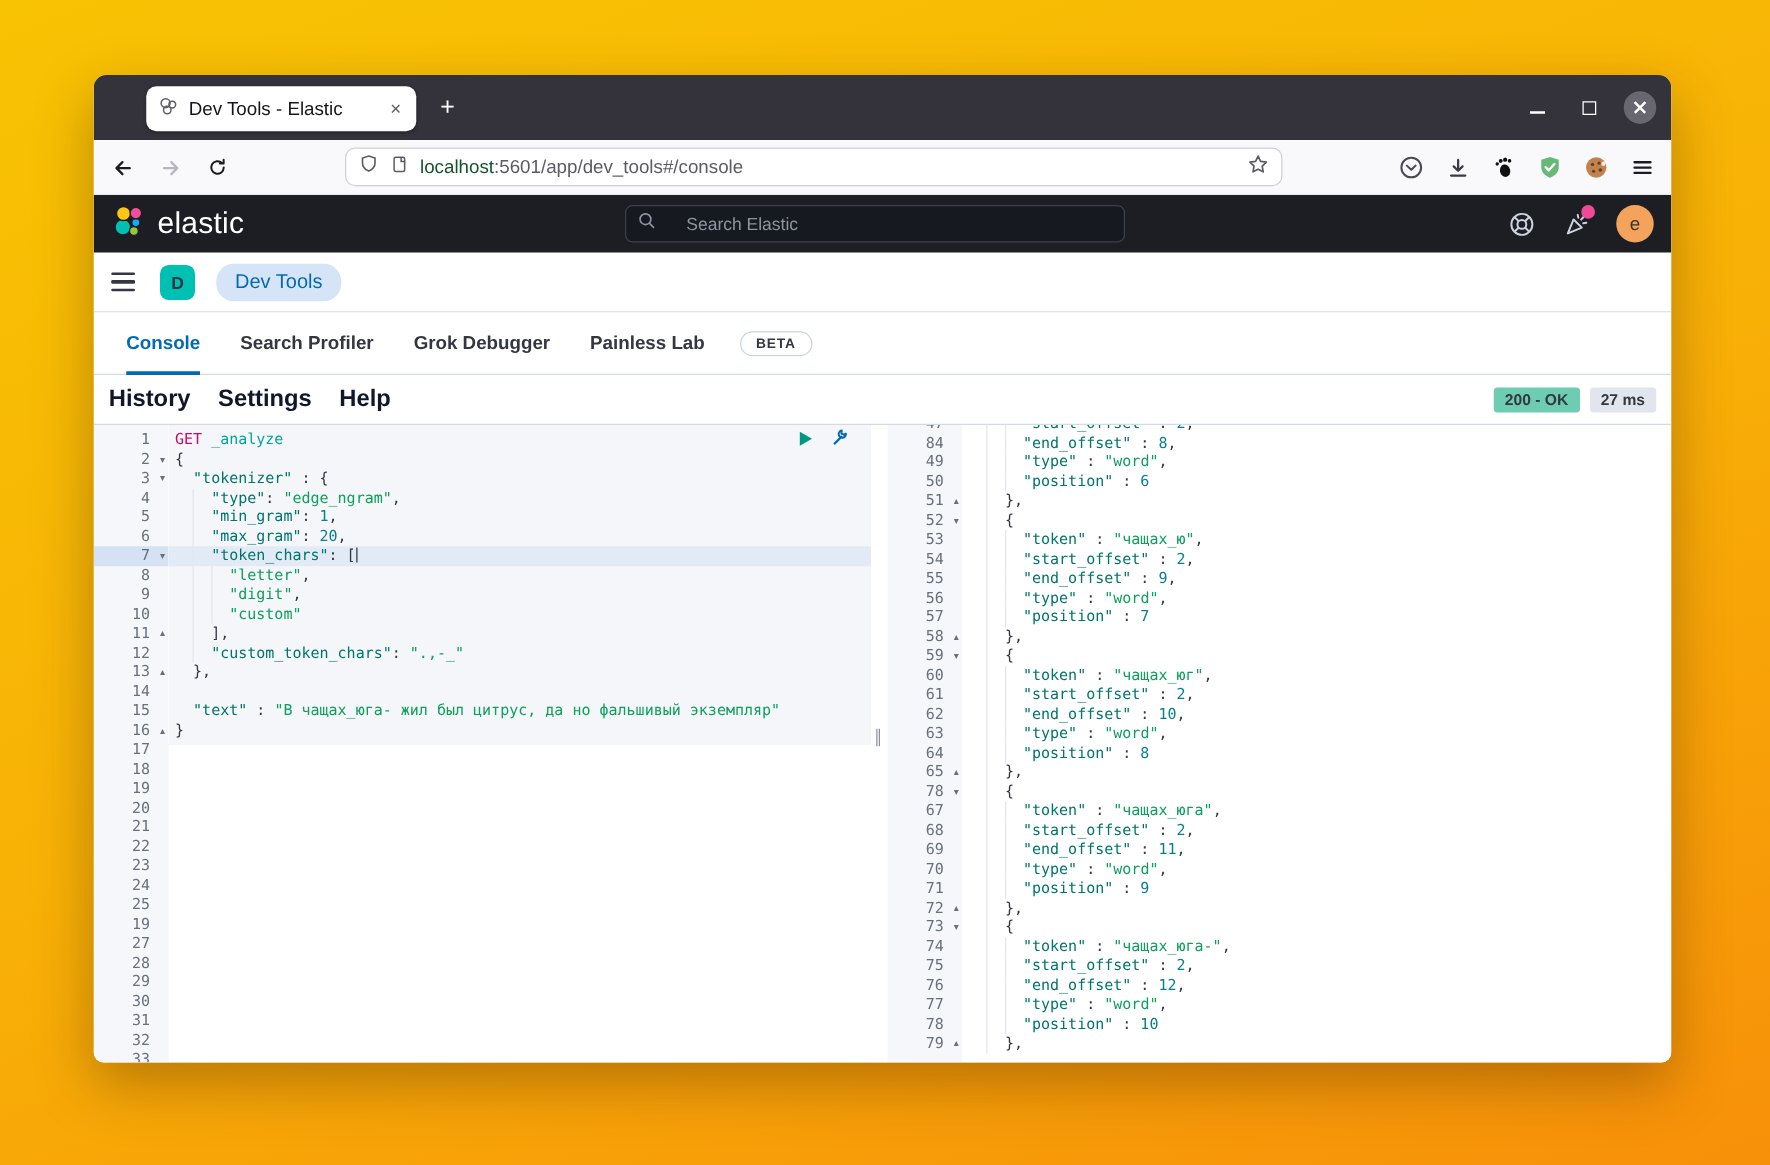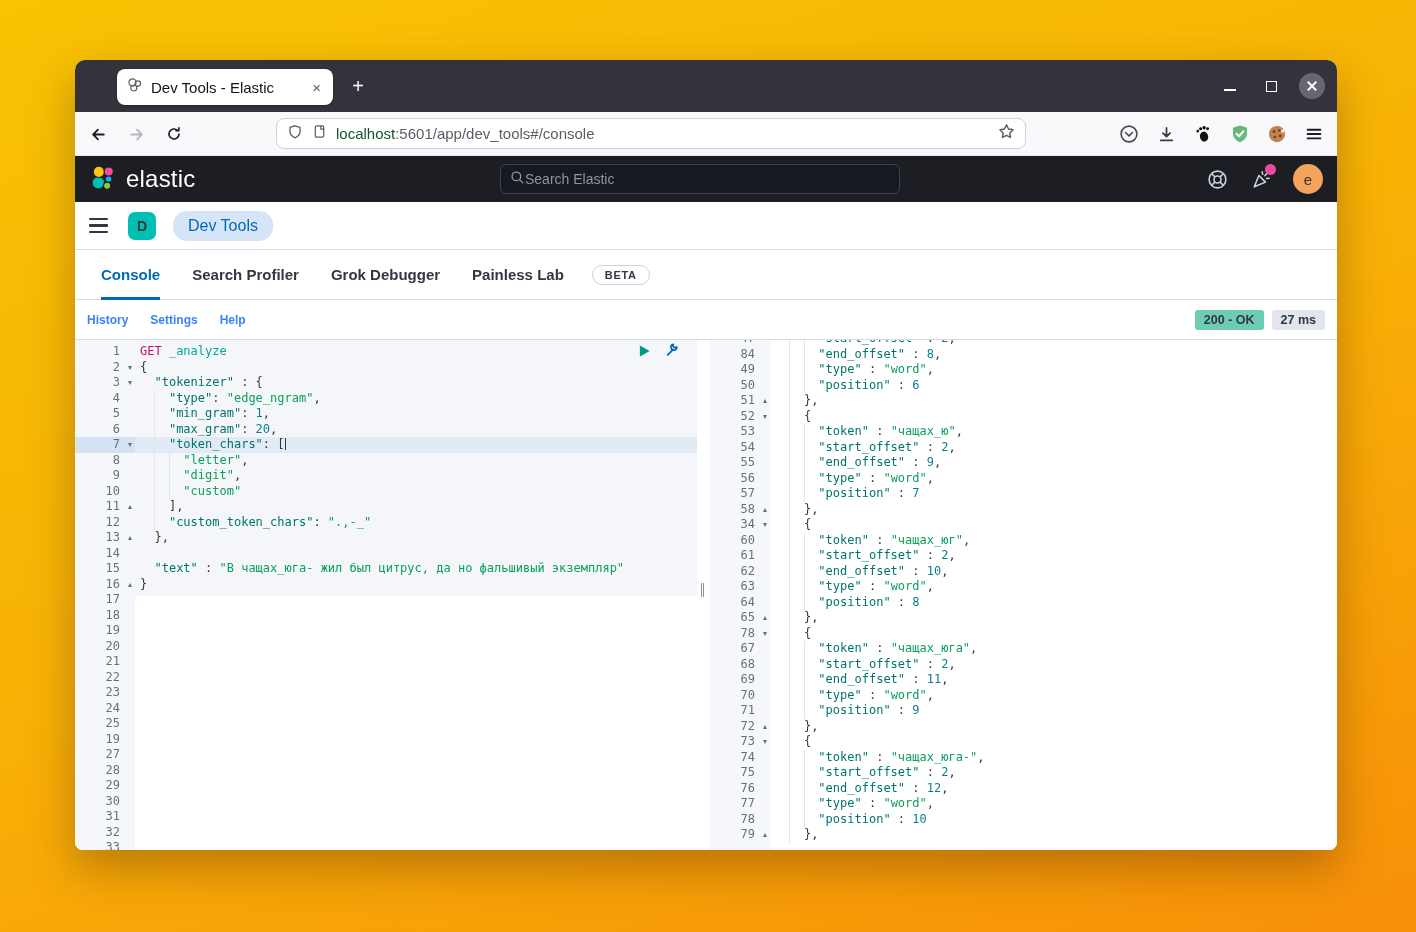--- a/index.html
+++ b/index.html
@@ -35,21 +35,21 @@
   .urltext{font-size:15px;white-space:nowrap;flex:1;overflow:hidden}
   .urltext .host{color:#14532d}.urltext .rest{color:#5b5b66}
   .exticons{position:absolute;right:12px;top:0;height:44px;display:flex;align-items:center;gap:15px}
   .ext{width:22px;height:22px;display:flex;align-items:center;justify-content:center}
 
   
   .eheader{flex:0 0 46px;background:var(--header_bg,#1d1e24);position:relative;display:flex;align-items:center}
   .brandwrap{display:flex;align-items:center;gap:9px;margin-left:15px}
   .brand{color:#fff;font-size:24px;letter-spacing:.2px}
   .esearch{position:absolute;left:425px;top:8px;width:400px;height:30px;background:#16191f;border:1px solid #3c414c;
-    border-radius:6px;display:flex;align-items:center;padding:0 9px;gap:0}
+    border-radius:6px;display:flex;align-items:center;padding:0 9px;gap:24px}
   .esearch input{background:transparent;border:0;outline:0;color:#d4dae3;font-size:14px;flex:1;font-family:"Liberation Sans",sans-serif}
   .esearch input::placeholder{color:#8d95a3}
   .hicons{position:absolute;right:14px;top:0;height:46px;display:flex;align-items:center;gap:20px}
   .hic{position:relative;width:24px;height:24px;display:flex;align-items:center;justify-content:center}
   .newsdot{position:absolute;right:-3px;top:-3px;width:11px;height:11px;border-radius:50%;background:#f0489a}
   .avatar{width:30px;height:30px;border-radius:50%;background:var(--avatar_orange,#f3a35c);color:#3a3226;
     display:flex;align-items:center;justify-content:center;font-size:15px}
 
   
   .knav{flex:0 0 48px;background:#fff;border-bottom:1px solid #d3dae6;display:flex;align-items:center;padding-left:14px;gap:17px}
@@ -62,21 +62,21 @@
   
   .ktabs{flex:0 0 50px;background:#fff;border-bottom:1px solid #d3dae6;display:flex;align-items:stretch;padding-left:10px}
   .ktab{position:relative;display:flex;align-items:center;margin:0 16px;font-size:15px;font-weight:700;color:#343741}
   .ktab.active{color:var(--accent_blue,#006bb4)}
   .ktab.active::after{content:"";position:absolute;left:0;right:0;bottom:-1px;height:3px;background:var(--accent_blue,#006bb4)}
   .beta{align-self:center;margin-left:12px;border:1px solid #c9d4e2;border-radius:12px;padding:3px 12px;
     font-size:11px;font-weight:700;letter-spacing:.06em;color:#343741}
 
   
   .cbar{flex:0 0 40px;background:#fff;border-bottom:1px solid #d3dae6;display:flex;align-items:center;padding:0 12px}
-  .citem{font-size:12px;font-weight:700;color:#3b82f6;margin-right:22px}
+  .citem{font-size:19px;font-weight:700;color:#0f172a;margin-right:22px}
   .cbadges{margin-left:auto;display:flex;align-items:center;gap:8px}
   .badge{border-radius:3px;padding:2px 9px;font-size:12.5px;font-weight:600;line-height:16px}
   .badge.ok{background:var(--success_badge,#6dccb1);color:#343741}
   .badge.time{background:var(--badge_gray,#e0e5ee);color:#343741}
 
   
   .editor{flex:1;display:flex;background:#fff;font-family:"DejaVu Sans Mono",monospace;font-size:12px;overflow:hidden}
   .pane{display:flex;overflow:hidden;position:relative}
   .pane-left{width:622px}
   .pane-right{width:627px}
@@ -402,21 +402,21 @@
               <div class="gc"><span>49</span></div>
               <div class="gc"><span>50</span></div>
               <div class="gc"><span>51</span><span class="fold">▴</span></div>
               <div class="gc"><span>52</span><span class="fold">▾</span></div>
               <div class="gc"><span>53</span></div>
               <div class="gc"><span>54</span></div>
               <div class="gc"><span>55</span></div>
               <div class="gc"><span>56</span></div>
               <div class="gc"><span>57</span></div>
               <div class="gc"><span>58</span><span class="fold">▴</span></div>
-              <div class="gc"><span>34</span><span class="fold">▾</span></div>
+              <div class="gc"><span>59</span><span class="fold">▾</span></div>
               <div class="gc"><span>60</span></div>
               <div class="gc"><span>61</span></div>
               <div class="gc"><span>62</span></div>
               <div class="gc"><span>63</span></div>
               <div class="gc"><span>64</span></div>
               <div class="gc"><span>65</span><span class="fold">▴</span></div>
               <div class="gc"><span>78</span><span class="fold">▾</span></div>
               <div class="gc"><span>67</span></div>
               <div class="gc"><span>68</span></div>
               <div class="gc"><span>69</span></div>

